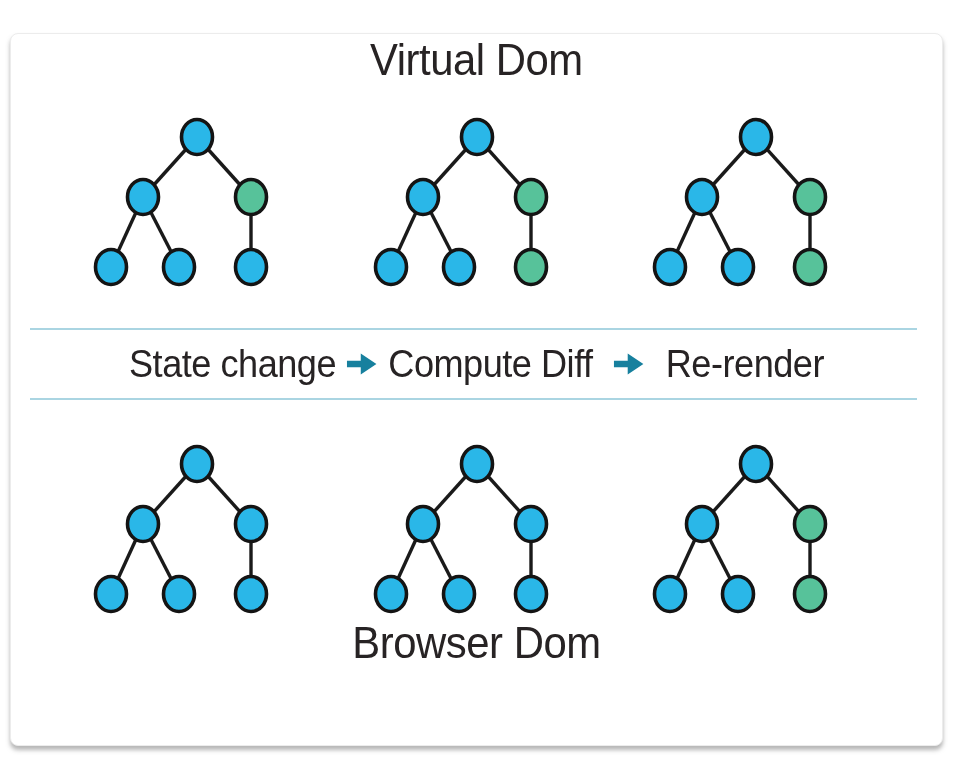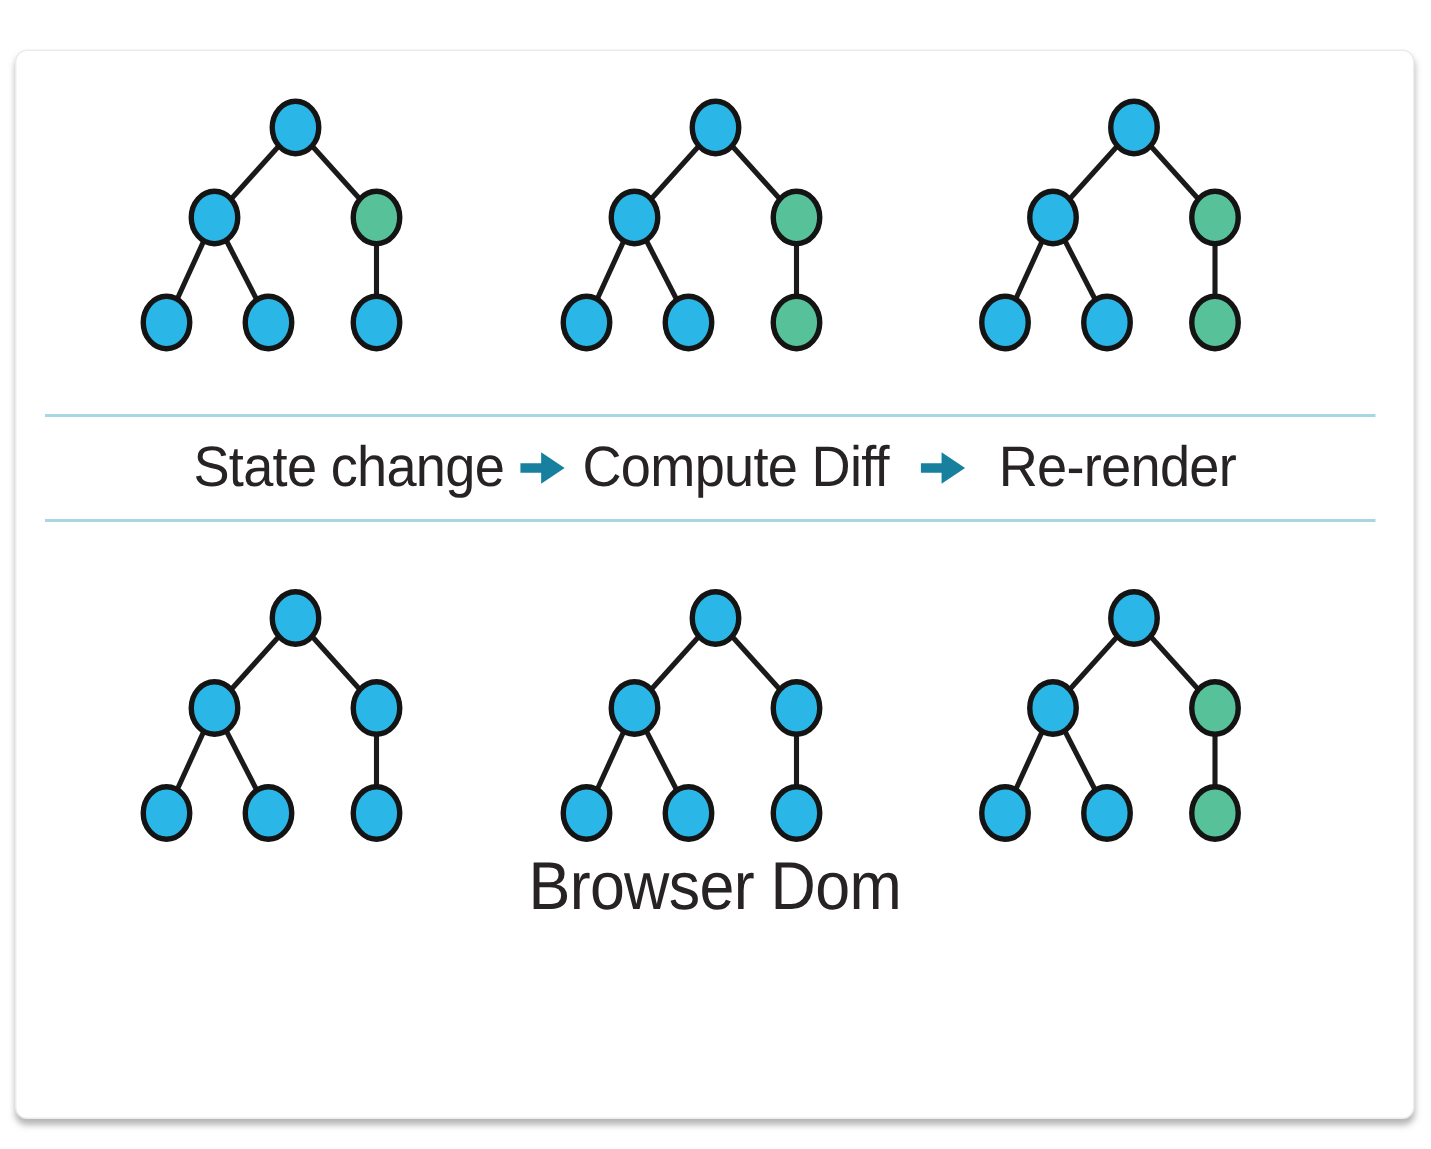--- a/index.html
+++ b/index.html
@@ -41,20 +41,21 @@
   .process-band .step{ color:var(--text); }
   .arrow{ display:inline-flex; align-items:center; color:var(--arrow); margin:0 11px; }
   .arrow.wide{ margin:0 22px; }
   .arrow svg{ width:33px; height:26px; display:block; }
 </style>
 </head>
 <body>
 
 <div class="card">
 
+  <h1 class="title title-top"><span class="condense">Virtual Dom</span></h1>
 
   <div class="tree-row top">
     <div class="tree">
         <svg viewBox="0 0 200 176" xmlns="http://www.w3.org/2000/svg">
           <line x1="104" y1="23" x2="50" y2="83" stroke="#1a1a1a" stroke-width="3.4"></line>
           <line x1="104" y1="23" x2="158" y2="83" stroke="#1a1a1a" stroke-width="3.4"></line>
           <line x1="50" y1="83" x2="18" y2="153" stroke="#1a1a1a" stroke-width="3.4"></line>
           <line x1="50" y1="83" x2="86" y2="153" stroke="#1a1a1a" stroke-width="3.4"></line>
           <line x1="158" y1="83" x2="158" y2="153" stroke="#1a1a1a" stroke-width="3.4"></line>
           <ellipse cx="104" cy="23" rx="15.5" ry="17.5" fill="#2ab7e8" stroke="#141414" stroke-width="3.6"></ellipse>

